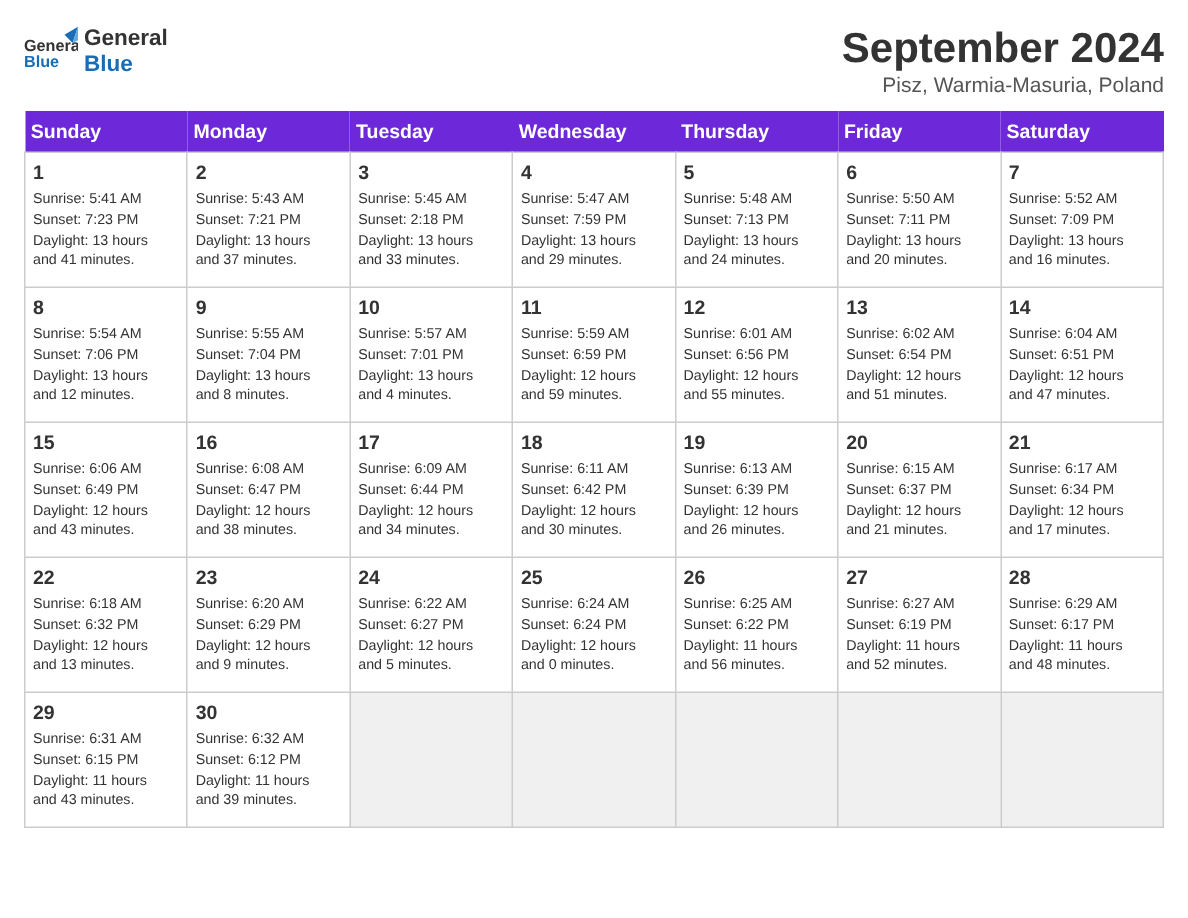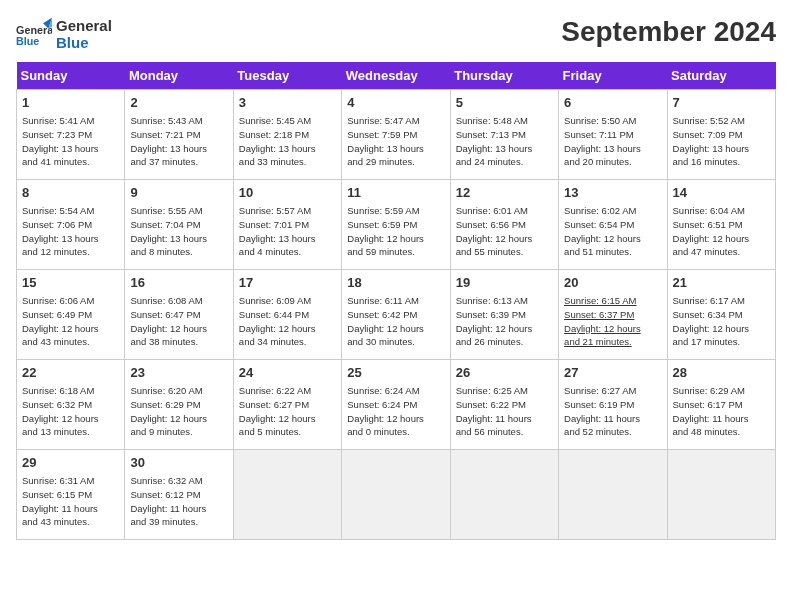--- a/index.html
+++ b/index.html
@@ -90,20 +90,21 @@
       <polygon points="30,8 40,2 36,14" fill="#1a6db5"></polygon>
       <polygon points="36,14 40,2 44,10" fill="#5aabea"></polygon>
     </svg>
     <div style="line-height:1.15;">
       <div style="font-size:15px;font-weight:bold;color:#333;">General</div>
       <div style="font-size:15px;font-weight:bold;color:#1a6db5;">Blue</div>
     </div>
   </div>
   <div class="title-area">
     <div class="month-title">September 2024</div>
+    <div class="subtitle">Pisz, Warmia-Masuria, Poland</div>
   </div>
 </div>
 
 <table>
   <thead>
     <tr id="weekday-header">
         <th>Sunday</th>
         <th>Monday</th>
         <th>Tuesday</th>
         <th>Wednesday</th>
@@ -246,21 +247,21 @@
         </td>
         <td>
           <span class="day-num">19</span>
           <div class="day-detail" style="white-space: pre-line;">Sunrise: 6:13 AM
 Sunset: 6:39 PM
 Daylight: 12 hours
 and 26 minutes.</div>
         </td>
         <td>
           <span class="day-num">20</span>
-          <div class="day-detail" style="white-space: pre-line; text-decoration: underline;">Sunrise: 6:15 AM
+          <div class="day-detail" style="white-space: pre-line;">Sunrise: 6:15 AM
 Sunset: 6:37 PM
 Daylight: 12 hours
 and 21 minutes.</div>
         </td>
         <td>
           <span class="day-num">21</span>
           <div class="day-detail" style="white-space: pre-line;">Sunrise: 6:17 AM
 Sunset: 6:34 PM
 Daylight: 12 hours
 and 17 minutes.</div>

